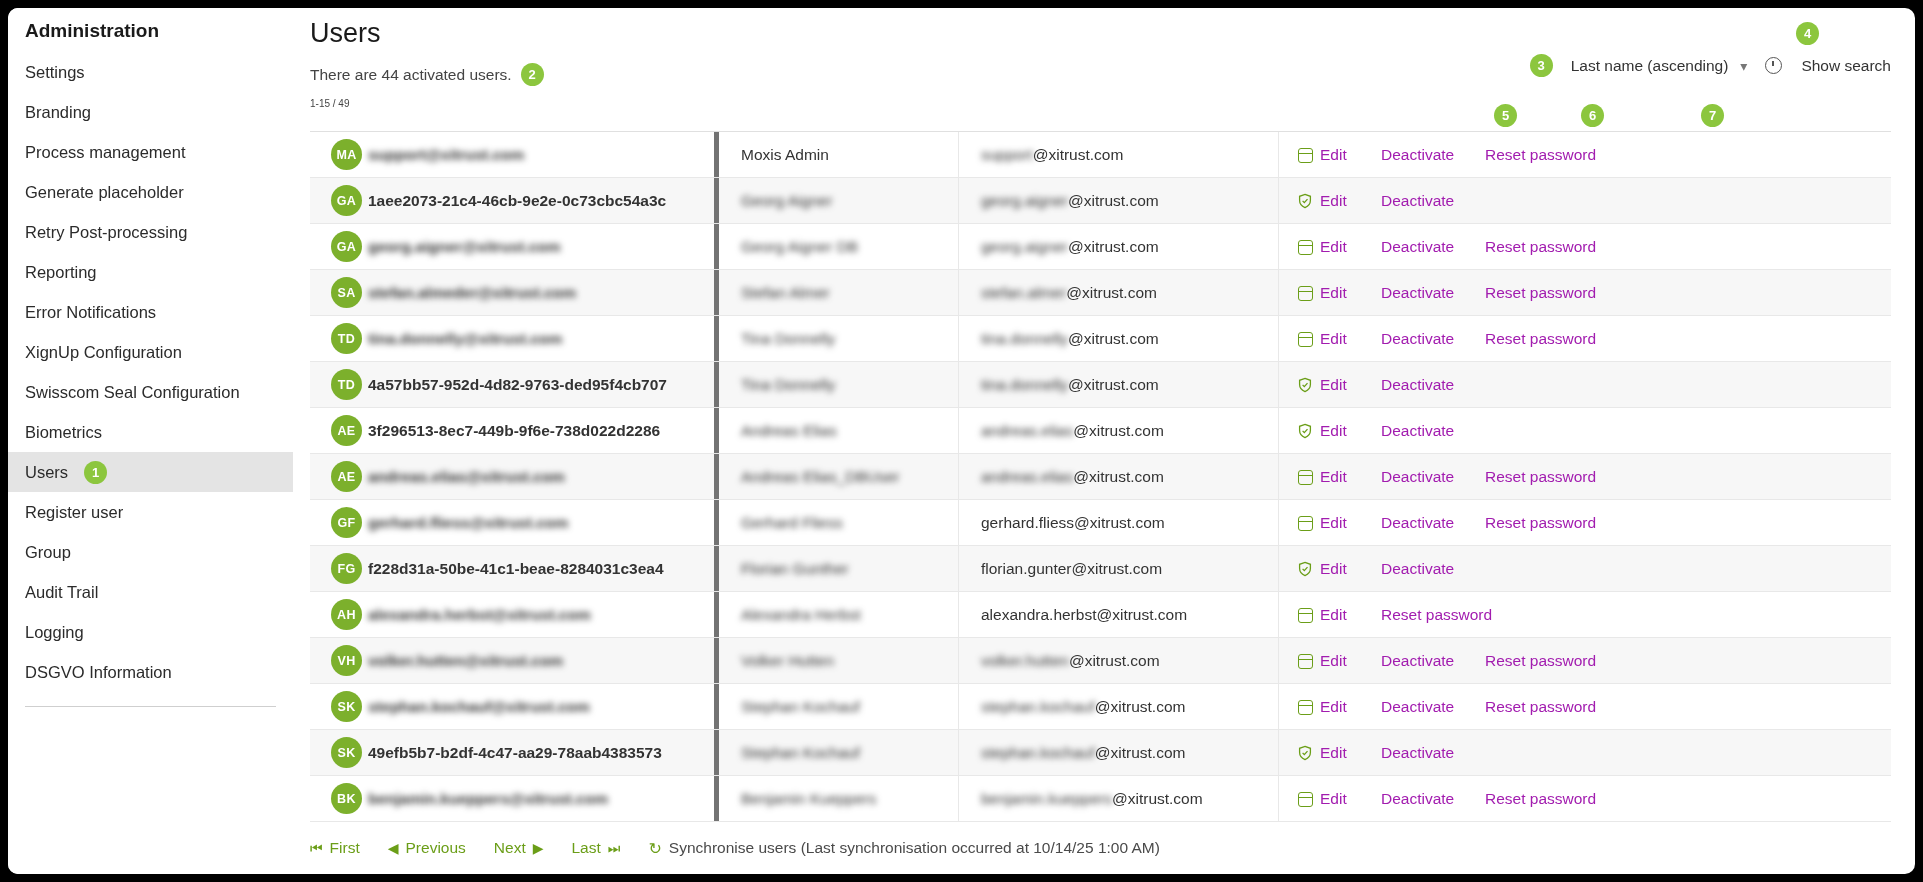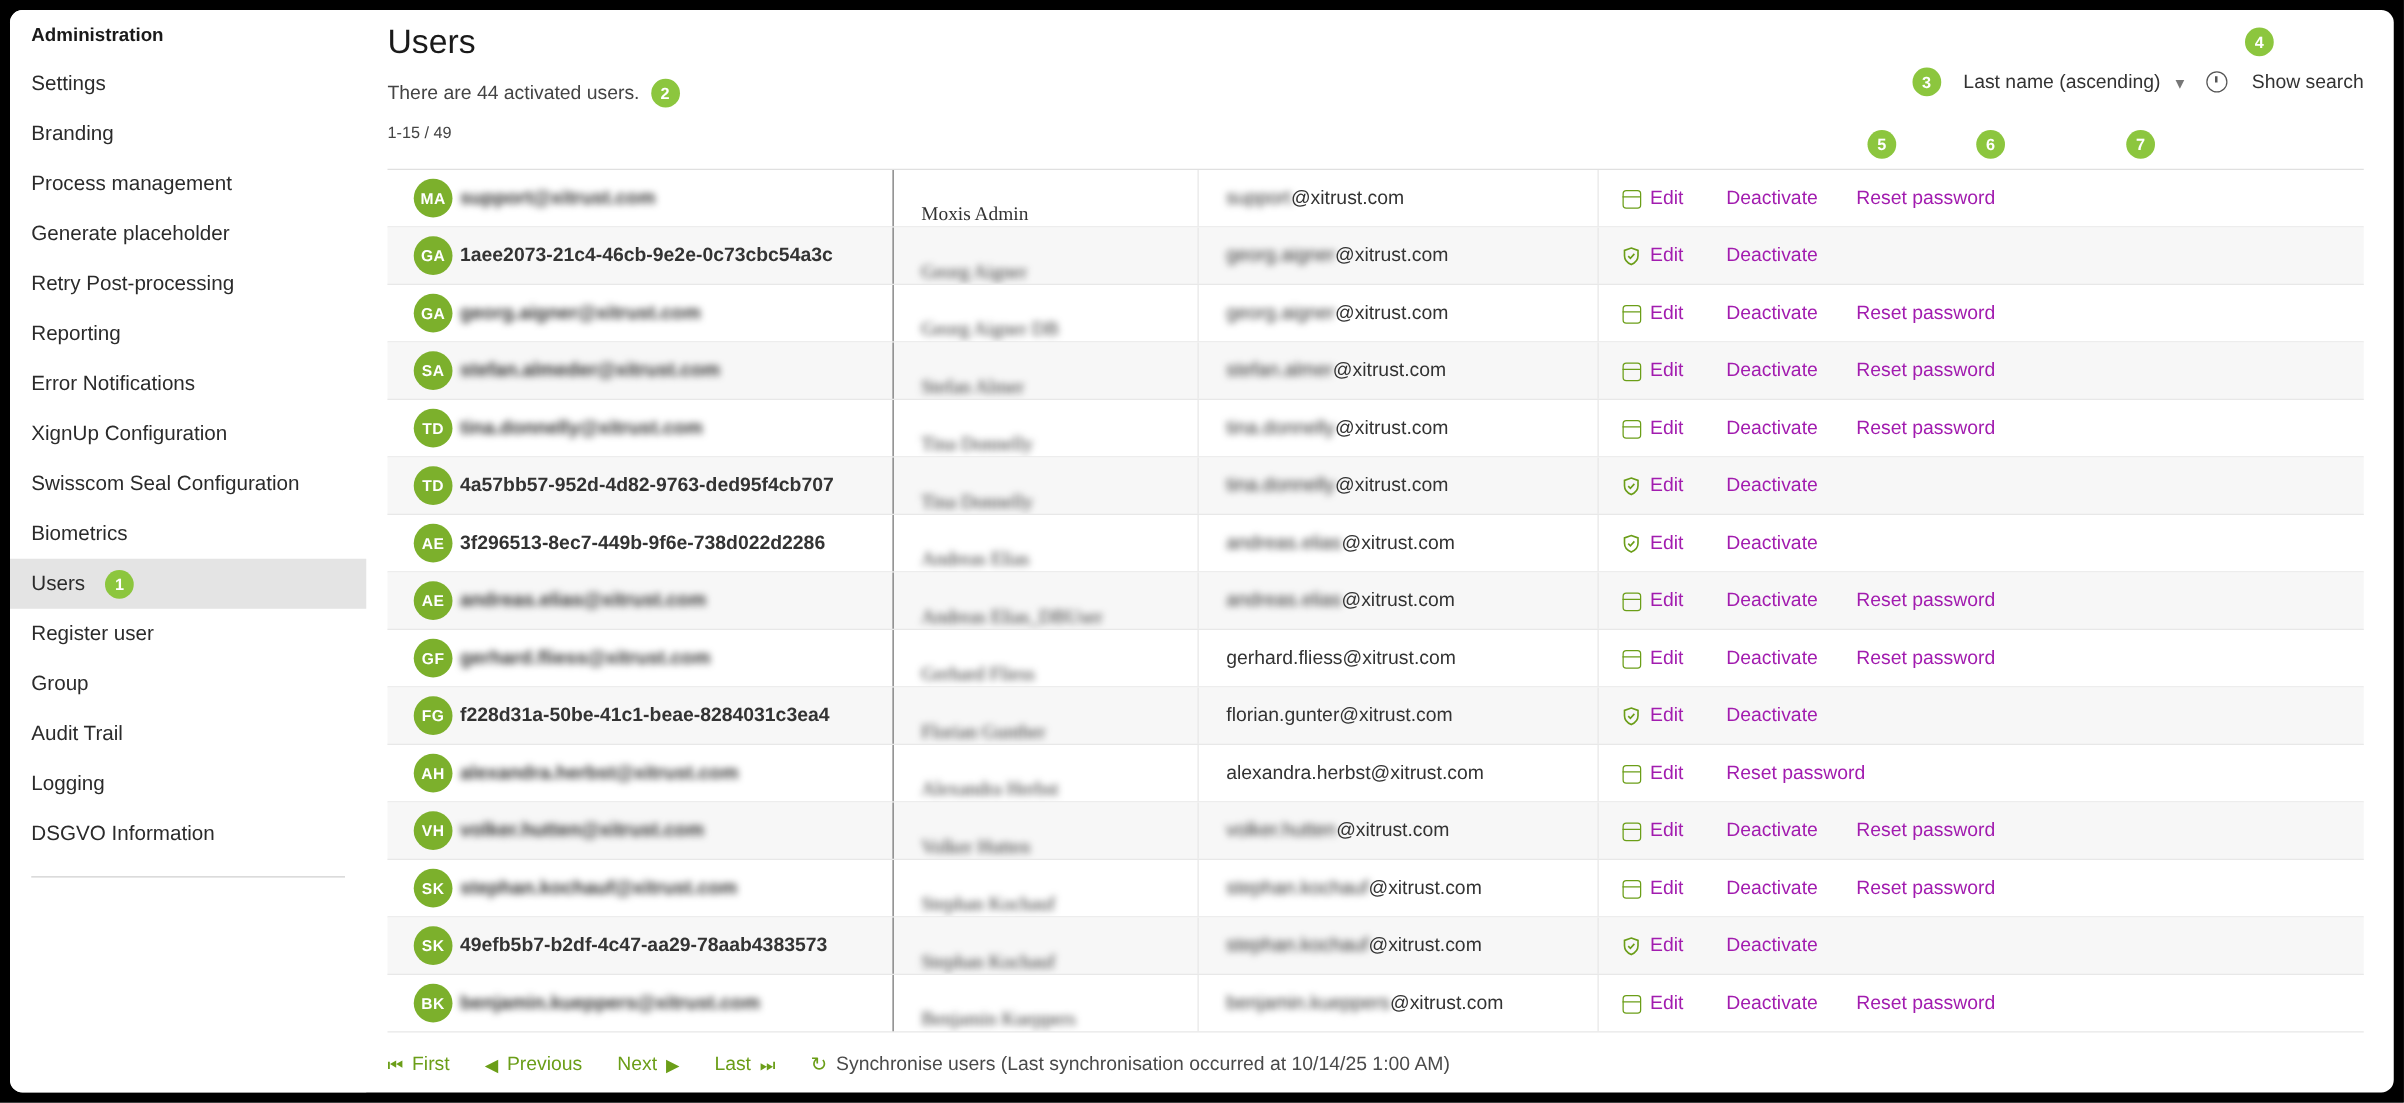--- a/index.html
+++ b/index.html
@@ -27,21 +27,21 @@
 
   
   .sidebar {
     width: 285px;
     flex: 0 0 285px;
     background: #ffffff;
     padding-top: 6px;
     box-sizing: border-box;
   }
   .sidebar-title {
-    font-size: 15px;
+    font-size: 19px;
     font-weight: bold;
     color: #1a1a1a;
     padding: 6px 0 10px 17px;
   }
   .sidebar-item {
     height: 40px;
     display: flex;
     align-items: center;
     padding-left: 17px;
     font-size: 16.5px;
@@ -90,21 +90,21 @@
     display: flex;
     align-items: center;
     gap: 9px;
     margin-left: 9px;
     font-size: 15.5px;
     color: #444;
   }
   .count-line {
     margin-left: 9px;
     margin-top: 12px;
-    font-size: 13px;
+    font-size: 10px;
     color: #444;
   }
 
   .toolbar-right {
     position: absolute;
     right: 24px;
     top: 46px;
     display: flex;
     align-items: center;
     gap: 18px;
@@ -177,21 +177,21 @@
 
   .c-avatar { width: 52px; flex: 0 0 52px; display: flex; justify-content: flex-end; }
   .avatar {
     width: 31px; height: 31px; border-radius: 50%;
     background: #7cb02c; color: #fff;
     font-size: 12.5px; font-weight: bold;
     display: flex; align-items: center; justify-content: center;
     letter-spacing: .4px;
   }
   .c-login { flex: 0 0 352px; padding-left: 6px; box-sizing: border-box; overflow: hidden; white-space: nowrap; font-weight: bold; }
-  .c-name  { flex: 0 0 244px; padding-left: 22px; box-sizing: border-box; border-left: 1px solid #737373; height: 45px; display: flex; align-items: flex-end; overflow: hidden; white-space: nowrap; font-family: Liberation Serif, serif;}
+  .c-name  { flex: 0 0 244px; padding-left: 22px; box-sizing: border-box; border-left: 5px solid #737373; height: 45px; display: flex; align-items: center; overflow: hidden; white-space: nowrap;}
   .c-mail  { flex: 0 0 320px; padding-left: 22px; box-sizing: border-box; border-left: 1px solid #e8e8e8; height: 45px; display: flex; align-items: center; overflow: hidden; white-space: nowrap;}
   .c-acts  { flex: 1 1 auto; padding-left: 18px; box-sizing: border-box; border-left: 1px solid #e8e8e8; height: 45px; display: flex; align-items: center; }
 
   .act {
     color: #a21caf;
     display: inline-flex;
     align-items: center;
     gap: 7px;
     cursor: pointer;
     white-space: nowrap;

